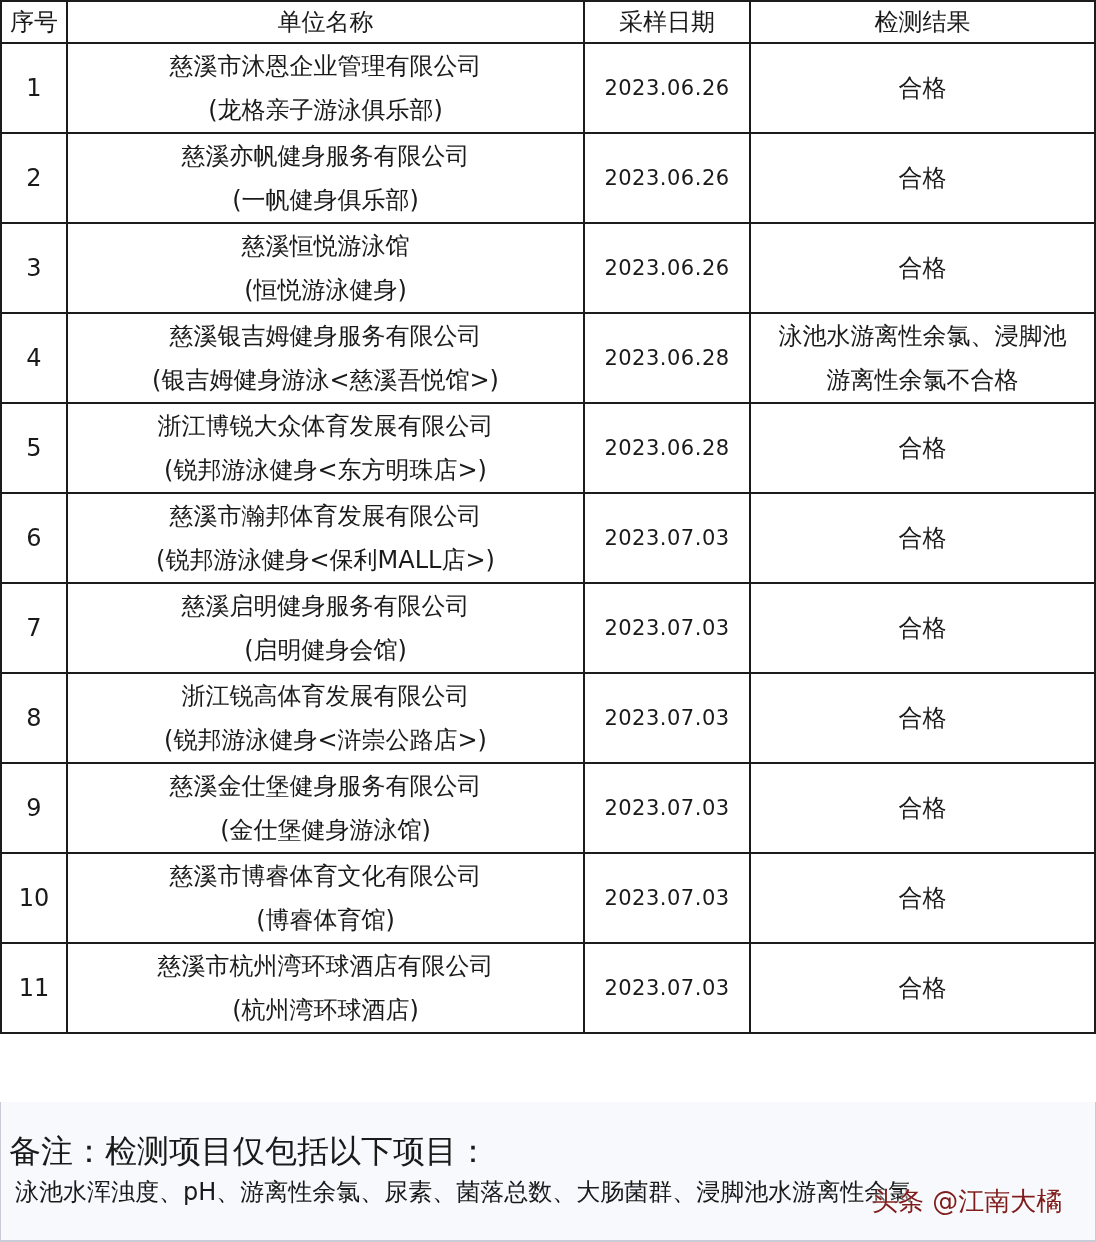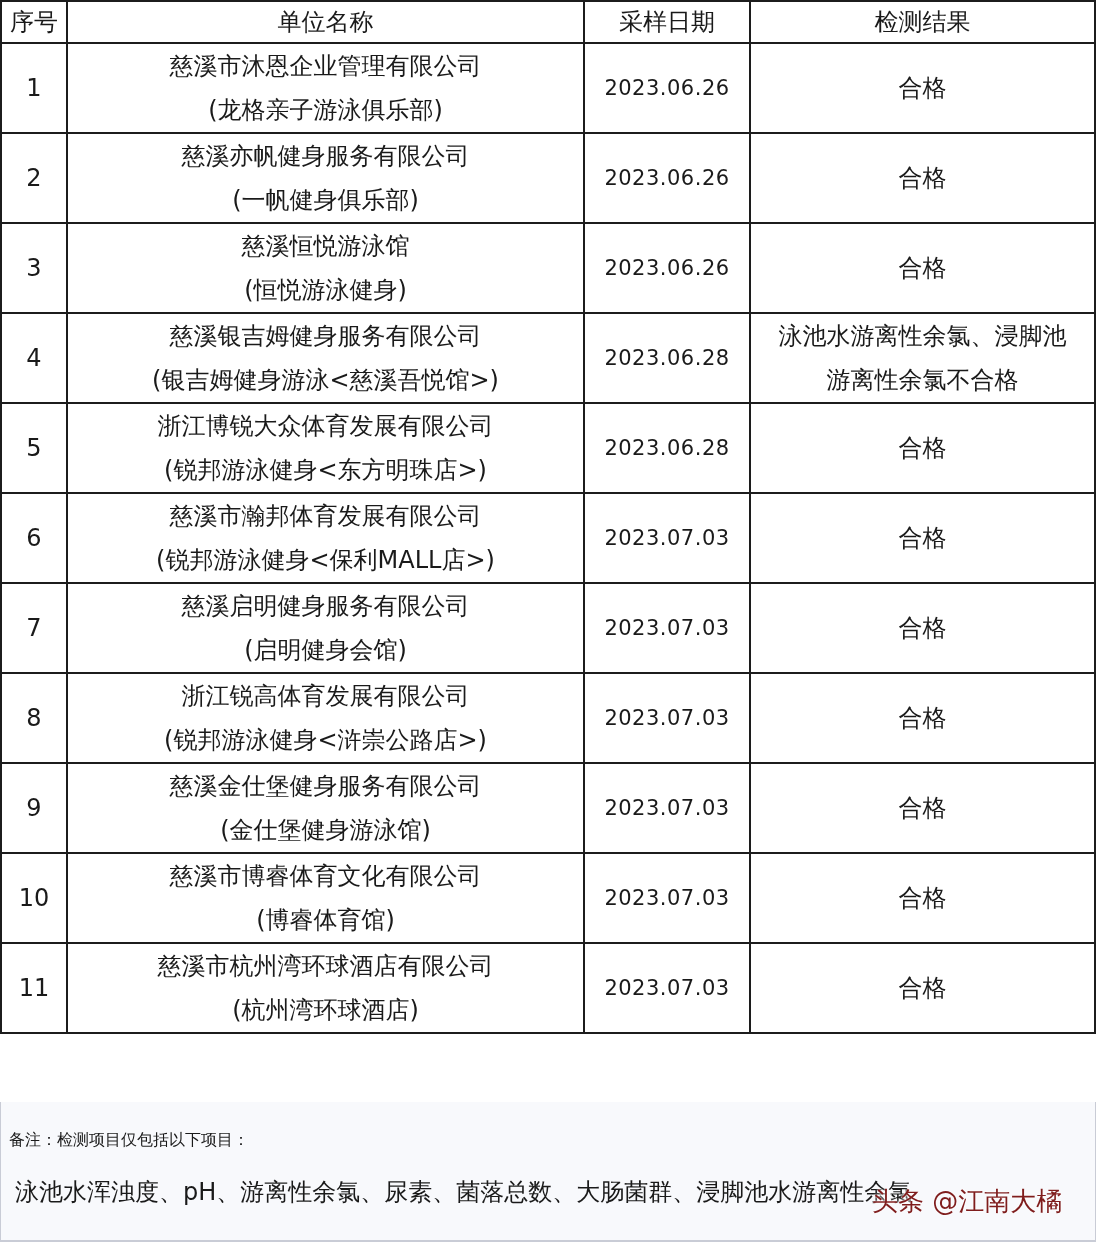--- a/index.html
+++ b/index.html
@@ -39,21 +39,21 @@
   .notes {
     position: absolute; left: 0; top: 1102px;
     width: 1094px; height: 138px;
     background: #f8f9fc;
     border-left: 1px solid #c9ccd6;
     border-right: 1px solid #c9ccd6;
     border-bottom: 2px solid #c9ccd6;
   }
   .note-title {
     position: absolute; left: 8px; top: 28px;
-    font-size: 16px; white-space: nowrap; text-align: center;
+    font-size: 32px; white-space: nowrap; text-align: center;
   }
   .note-items {
     position: absolute; left: 14px; top: 74px;
     font-size: 24px; white-space: nowrap;
   }
   .watermark {
     position: absolute; left: 872px; top: 1184px;
     font-size: 26px; color: #7f1d1d; white-space: nowrap;
     text-shadow: 0 0 2px #fff, 0 0 3px #fff;
   }

